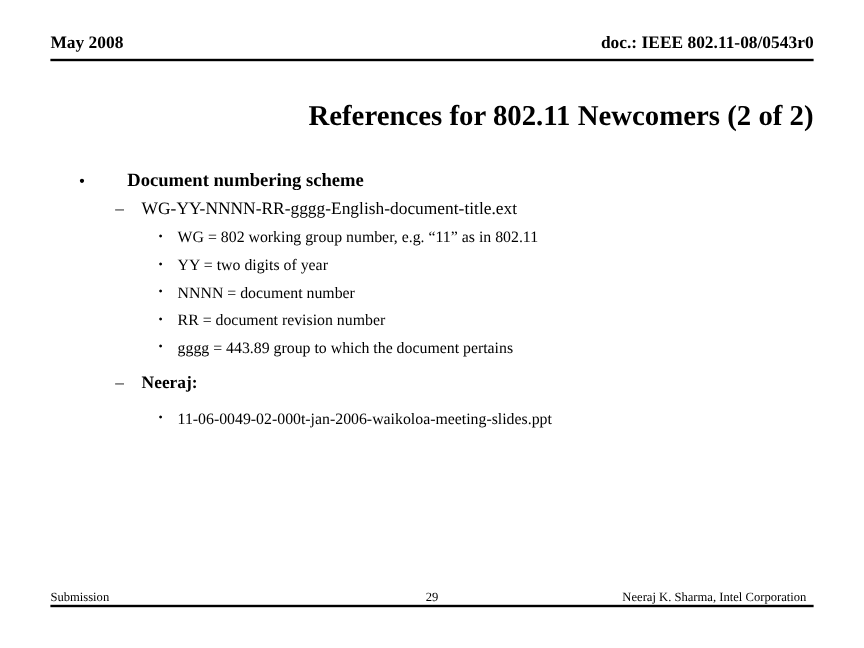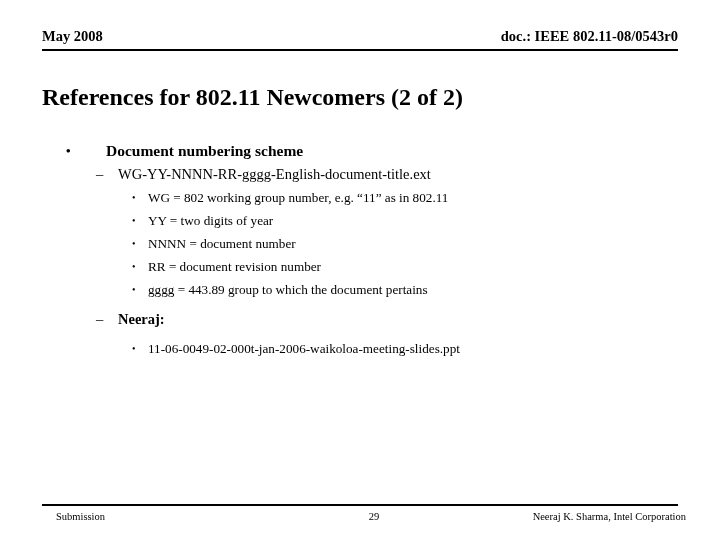--- a/index.html
+++ b/index.html
@@ -49,21 +49,21 @@
     height: 0;
     border-top: 2px solid #000000;
   }
 
   
   .title {
     position: absolute;
     left: 42px;
     top: 83px;
     width: 636px;
-    text-align: left;
+    text-align: right;
     font-size: 24px;
     font-weight: bold;
     line-height: 29px;
     white-space: nowrap;
   }
 
   
   .body {
     position: absolute;
     left: 42px;
@@ -123,26 +123,25 @@
     position: absolute;
     left: 42px;
     top: 504px;
     width: 636px;
     height: 0;
     border-top: 2px solid #000000;
   }
   .footer {
     position: absolute;
     left: 42px;
-    top: 510px;
+    top: 492px;
     width: 636px;
     height: 18px;
     font-size: 10.5px;
     line-height: 14px;
-    margin-left: 14px;
   }
   .footer-left {
     position: absolute;
     left: 0; top: 0;
     white-space: nowrap;
   }
   .footer-center {
     position: absolute;
     left: 0; top: 0;
     width: 636px;

